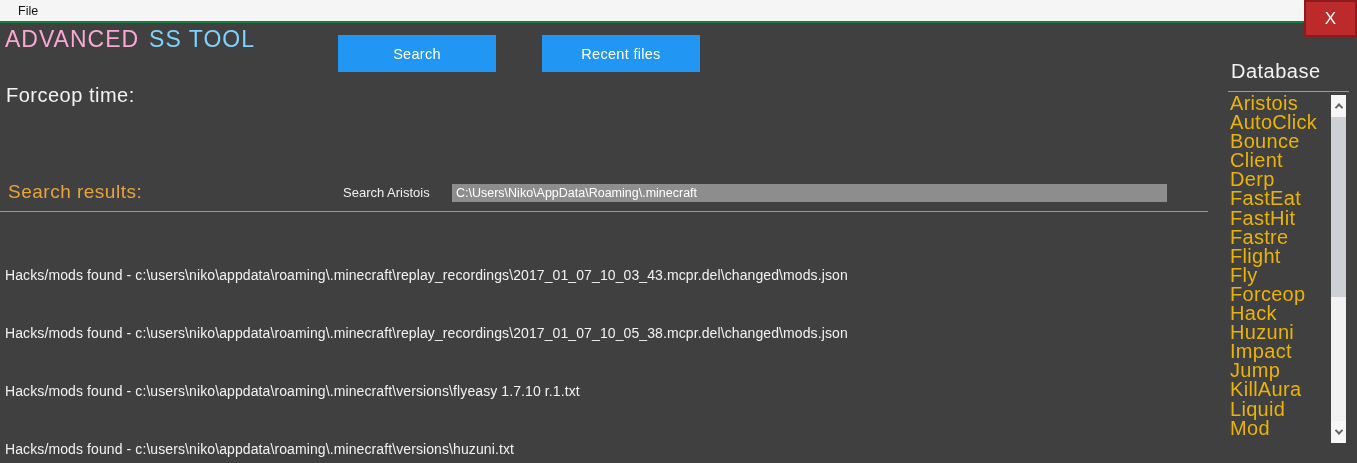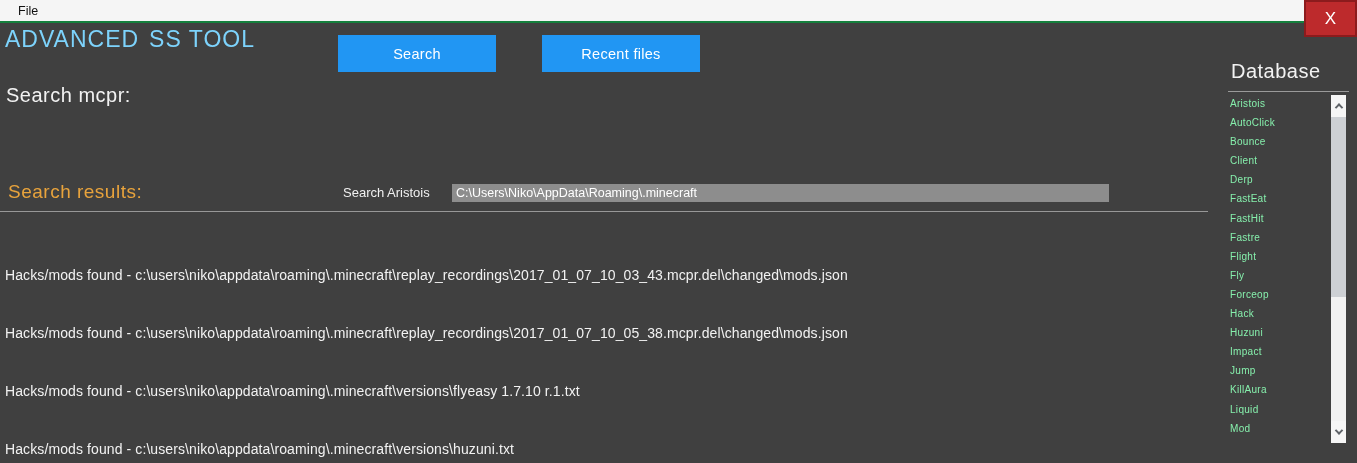--- a/index.html
+++ b/index.html
@@ -10,50 +10,50 @@
   
   .menubar { position:absolute; left:0; top:0; width:1357px; height:23px; background:#f5f5f5; border-bottom:2px solid #15803d; }
   .menu-file { position:absolute; left:14px; top:3px; font-size:12.5px; color:#111; padding:1px 4px; cursor:default; }
 
   
   .close-btn { position:absolute; right:0; top:0; width:53px; height:37px; background:#bd2a2c; border:2px solid #8c1b1d;
                color:#fff; font-size:17px; display:flex; align-items:center; justify-content:center; cursor:default; }
 
   
   .app-title { position:absolute; left:5px; top:26px; font-size:23px; letter-spacing:1px; white-space:nowrap; }
-  .title-accent { color:#7dd3fc;margin-top:7px; }
+  .title-accent { color:#f9a8d4;margin-top:7px; }
   .title-main { color:#7dd3fc; margin-left:10px; }
 
   
   .search-time-label { position:absolute; left:6px; top:84px; font-size:20px; color:#f2f2f2; letter-spacing:0.5px; }
   .stats { position:absolute; left:127px; top:90px; color:#f2f2f2; }
   .stats-heading { font-size:13px; }
   .stats-underline { width:135px; height:1px; background:#e8e8e8; margin-top:11px; }
   .stats-duration { font-size:13px; margin-top:5px; }
   .stats-extra { font-size:12px; margin-top:2px; }
 
   
   .button-grid { position:absolute; left:338px; top:35px; display:grid; grid-template-columns:158px 158px; grid-auto-rows:37px; column-gap:15px; row-gap:22px;gap:46px; }
   .blue-btn { background:#2196f3; border:none; color:#fff; font-size:14.5px; font-family:"Liberation Sans", sans-serif;
               display:flex; align-items:center; justify-content:center; letter-spacing:0.3px; cursor:pointer; }
 
   
   .results-label { position:absolute; left:8px; top:181px; font-size:19px; color:#e8a33c; letter-spacing:0.5px;text-align:center; }
   .dir-label { position:absolute; left:343px; top:185px; font-size:13px; color:#f0f0f0; }
-  .dir-input { position:absolute; left:452px; top:184px; width:657px; height:18px; background:#8d8d8d; border:none;
+  .dir-input { position:absolute; left:452px; top:184px; width:715px; height:18px; background:#8d8d8d; border:none;
                color:#fff; font-size:12.5px; font-family:"Liberation Sans", sans-serif; padding:0 4px; }
   .divider { position:absolute; left:0; top:211px; width:1208px; height:1px; background:#989898; }
 
   
   .results-list { position:absolute; left:5px; top:227px; color:#f2f2f2; font-size:14px; line-height:19.4px; letter-spacing:0.1px; white-space:pre; }
 
   
   .db-title { position:absolute; left:1231px; top:60px; font-size:20px; color:#f2f2f2; letter-spacing:0.5px; }
   .db-underline { position:absolute; left:1228px; top:91px; width:121px; height:1px; background:#9a9a9a; }
-  .db-list { position:absolute; left:1230px; top:94px; color:#86efac; font-size:10px; line-height:19.1px; letter-spacing:0.3px; }
+  .db-list { position:absolute; left:1230px; top:94px; color:#eab308; font-size:20px; line-height:19.1px; letter-spacing:0.3px; }
   .db-item { height:19.1px; cursor:default; }
 
   
   .scrollbar { position:absolute; left:1331px; top:95px; width:15px; height:348px; background:#f2f2f2; display:flex; flex-direction:column; }
   .sb-btn { height:22px; background:#f6f6f6; display:flex; align-items:center; justify-content:center; flex:0 0 auto; cursor:default; }
   .sb-thumb { height:180px; background:#cdd0d4; flex:0 0 auto; cursor:default; }
   .sb-spacer { flex:1 1 auto; }
   .chev { width:6px; height:6px; border-left:2px solid #5f6368; border-top:2px solid #5f6368; display:block; }
   .chev.up { transform:rotate(45deg) translate(1px,1px); }
   .chev.down { transform:rotate(225deg) translate(1px,1px); }
@@ -68,21 +68,21 @@
   </div>
 
   <div class="close-btn">
     <span>X</span>
   </div>
 
   <div class="app-title">
     <span class="title-accent">ADVANCED</span><span class="title-main">SS TOOL</span>
   </div>
 
-  <div class="search-time-label">Search mcpr:</div>
+  <div class="search-time-label">Forceop time:</div>
 
   <div class="button-grid">
     <button class="blue-btn">Search</button>
     <button class="blue-btn">Recent files</button>
   </div>
 
   <div class="results-label">Search results:</div>
   <div class="dir-label">Search Aristois</div>
   <input class="dir-input" type="text" value="C:\Users\Niko\AppData\Roaming\.minecraft" style="">
   <div class="divider"></div>

